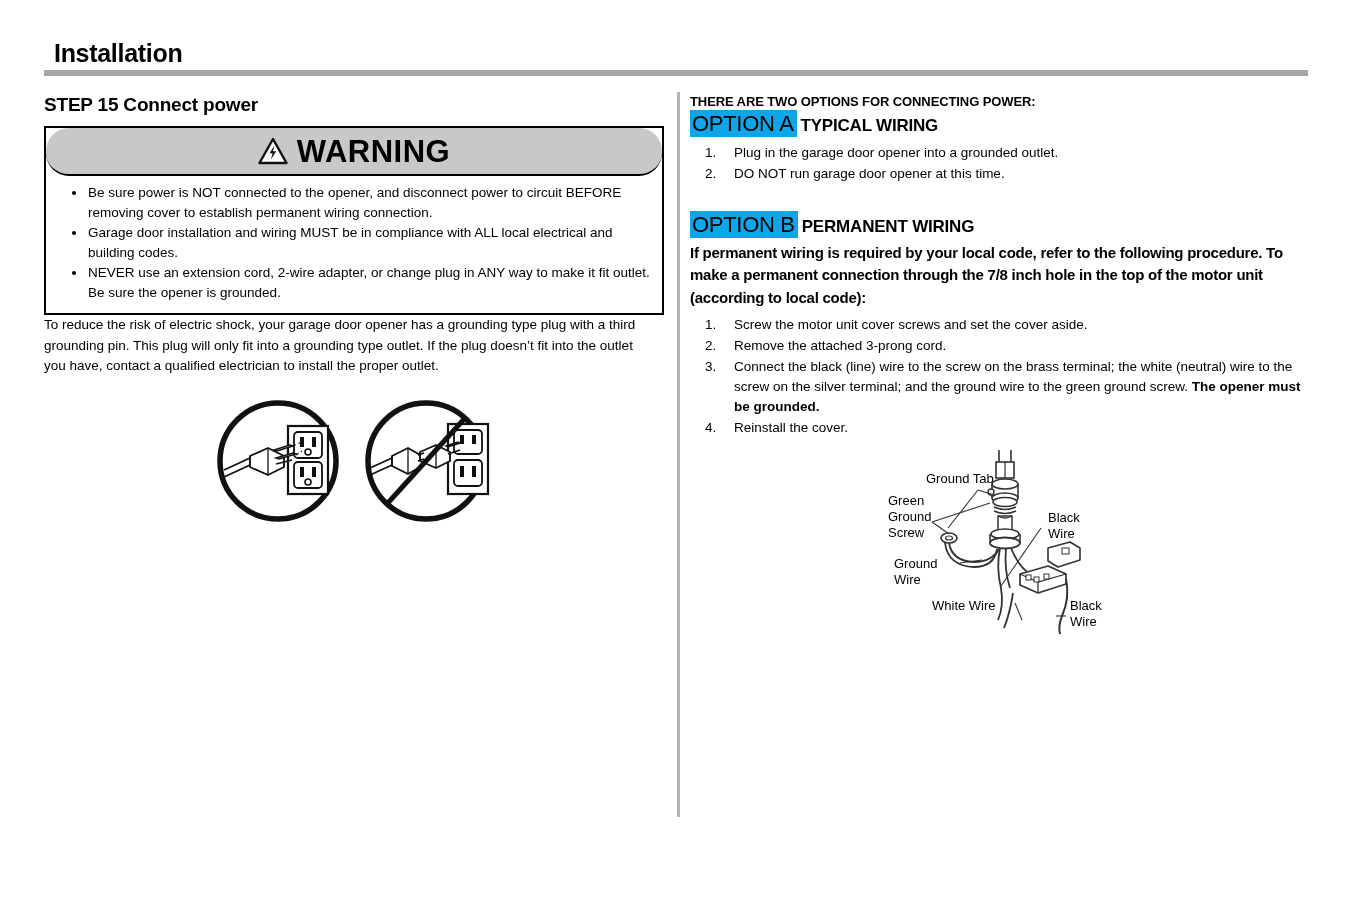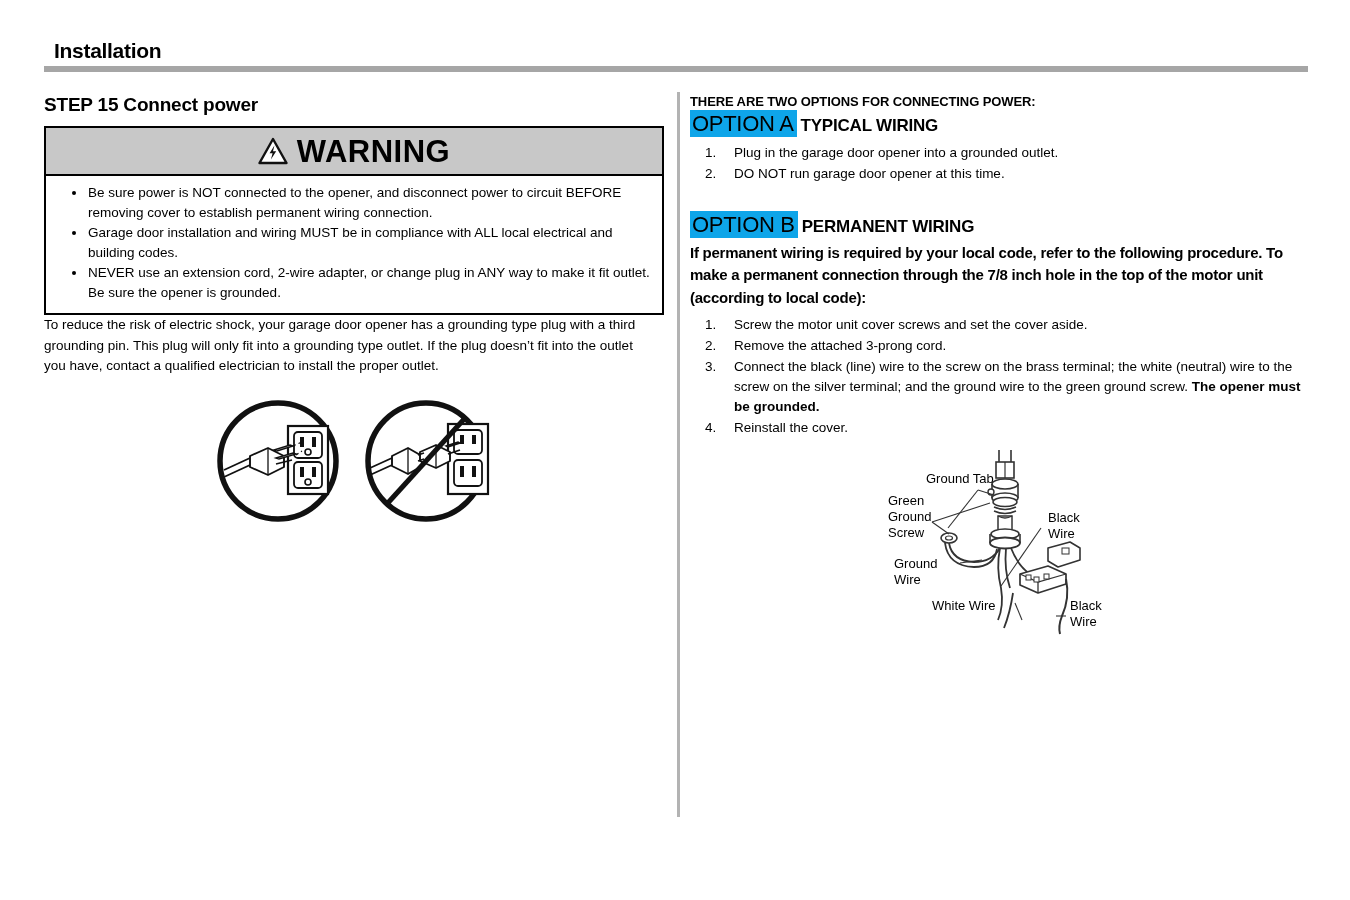--- a/index.html
+++ b/index.html
@@ -23,21 +23,21 @@
   }
 
   
   .page-header {
     position: absolute;
     left: 44px;
     top: 40px;
     width: 1264px;
   }
   .page-header .title {
-    font-size: 21px;
+    font-size: 25px;
     font-weight: bold;
     letter-spacing: -0.3px;
     line-height: 1.05;
     margin: 0 0 4px 10px;
   }
   .header-rule {
     height: 6px;
     background: #a6a6a6;
     width: 100%;
   }
@@ -79,20 +79,21 @@
     box-sizing: border-box;
   }
   .warning-bar {
     background: #c8c8c8;
     border-bottom: 2px solid #000;
     height: 46px;
     display: flex;
     align-items: center;
     justify-content: center;
     gap: 9px;
+    border-radius: 23px;
   }
   .warning-bar .wlabel {
     font-size: 31px;
     font-weight: bold;
     letter-spacing: 0.5px;
     line-height: 1;
   }
   .warning-tri { display:block; }
   .warning-body {
     background: #ffffff;

